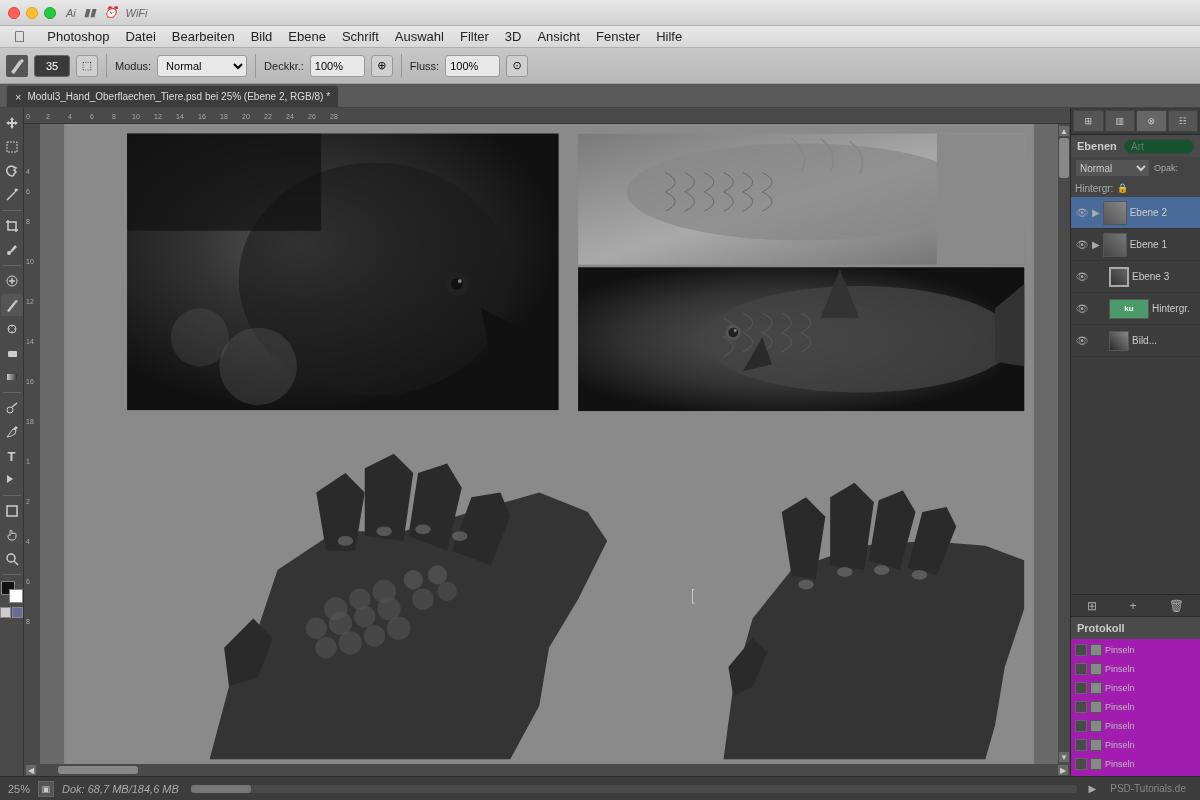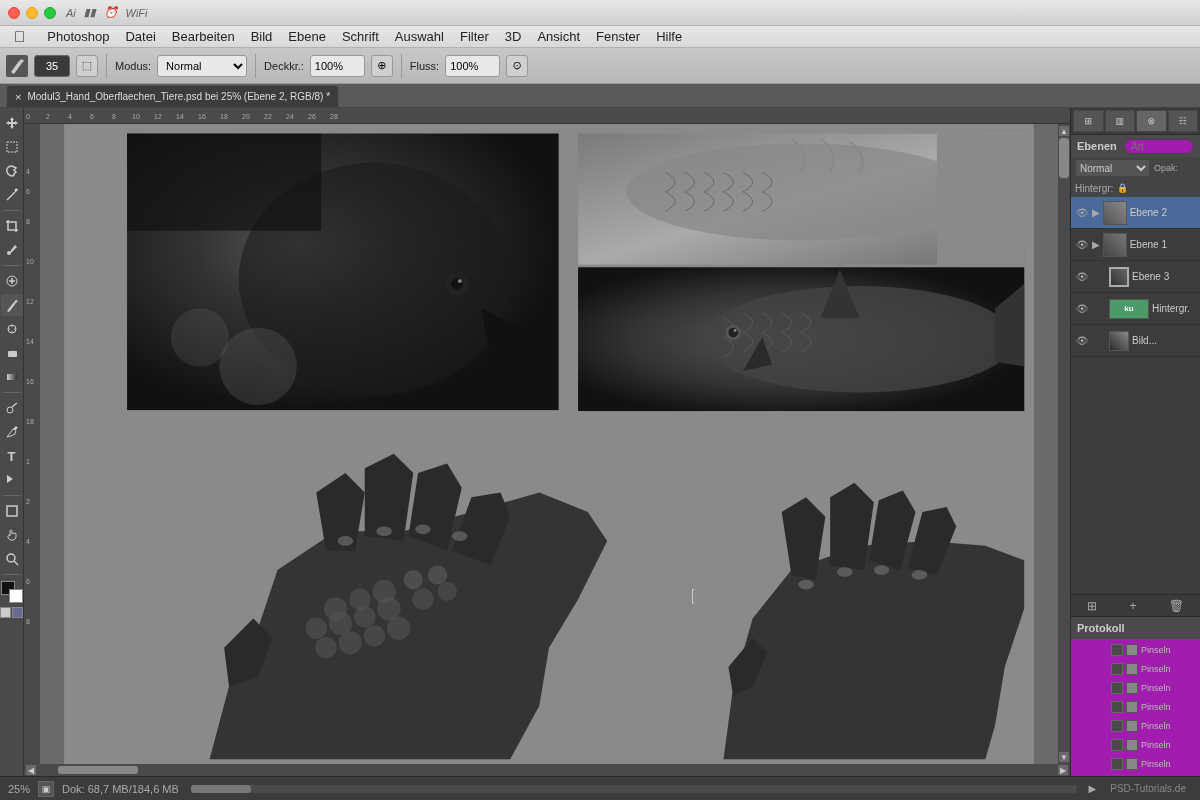--- a/index.html
+++ b/index.html
@@ -189,21 +189,21 @@
     .layers-header {
       height: 22px;
       background: #4a4a4a;
       display: flex;
       align-items: center;
       padding: 0 6px;
       justify-content: space-between;
     }
     .layers-title { font-size: 11px; color: #ccc; font-weight: bold; }
     .layers-search {
-      background: #a21caf;
+      background: #14532d;
       border: 1px solid #444;
       border-radius: 10px;
       padding: 1px 6px;
       font-size: 10px;
       color: #ccc;
       width: 70px;
     }
     .layer-mode-row {
       height: 22px;
       background: #444;
@@ -277,21 +277,20 @@
       padding: 0 6px;
       font-size: 11px;
       color: #ccc;
       font-weight: bold;
     }
     .proto-list {
       display: flex;
       flex-direction: column;
       padding: 2px;
       gap: 1px;
-      margin-left: 36px;
     }
     .proto-item {
       height: 18px;
       display: flex;
       align-items: center;
       gap: 3px;
       padding: 0 2px;
     }
     .proto-checkbox {
       width: 12px; height: 12px;
@@ -311,21 +310,21 @@
       background: #3c3c3c;
       display: flex;
       align-items: center;
       padding: 0 8px;
       border-top: 1px solid #2a2a2a;
       font-size: 11px;
       color: #ccc;
       gap: 8px;
     }
     .status-zoom { color: #aaa; }
-    .status-doc { color: #aaa; }
+    .status-doc { color: #aaa; font-style: italic; }
     .status-play { color: #aaa; font-size: 10px; cursor: pointer; }
 
     
     .ruler-top-svg { width: 100%; height: 100%; }
     .scrollbar-v-wrap {
       width: 12px;
       background: #4a4a4a;
       flex-shrink: 0;
     }
 

